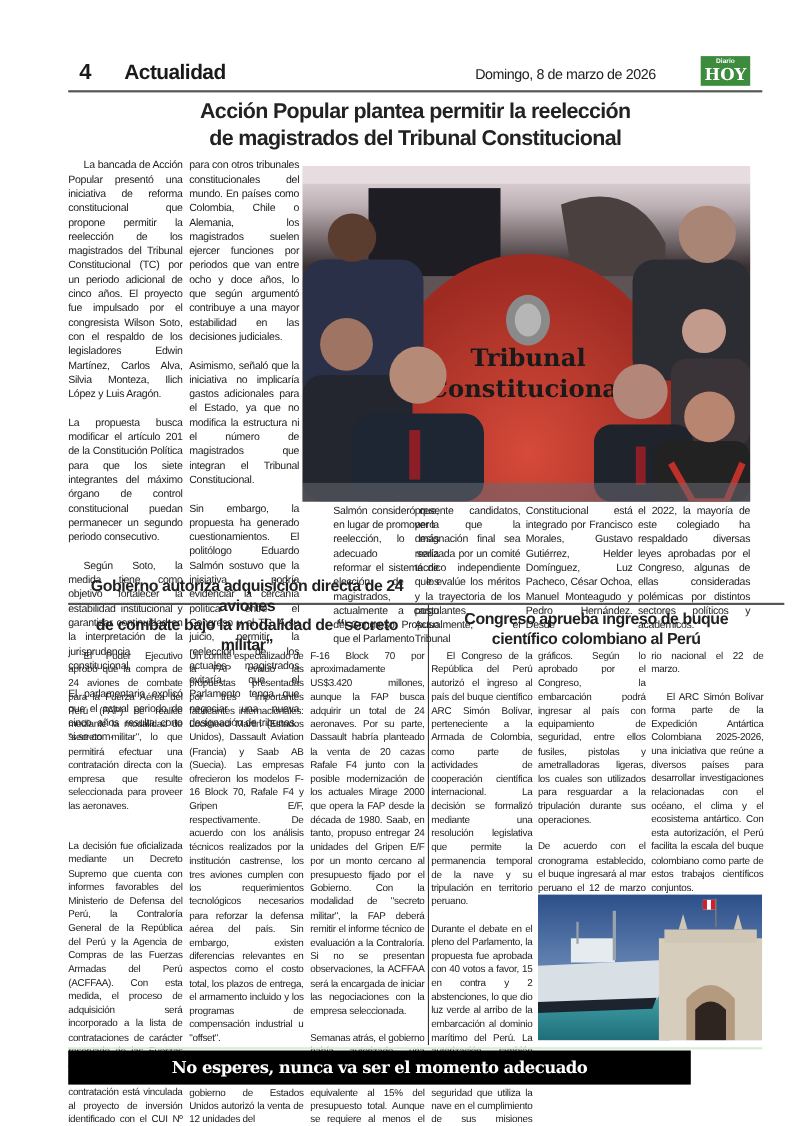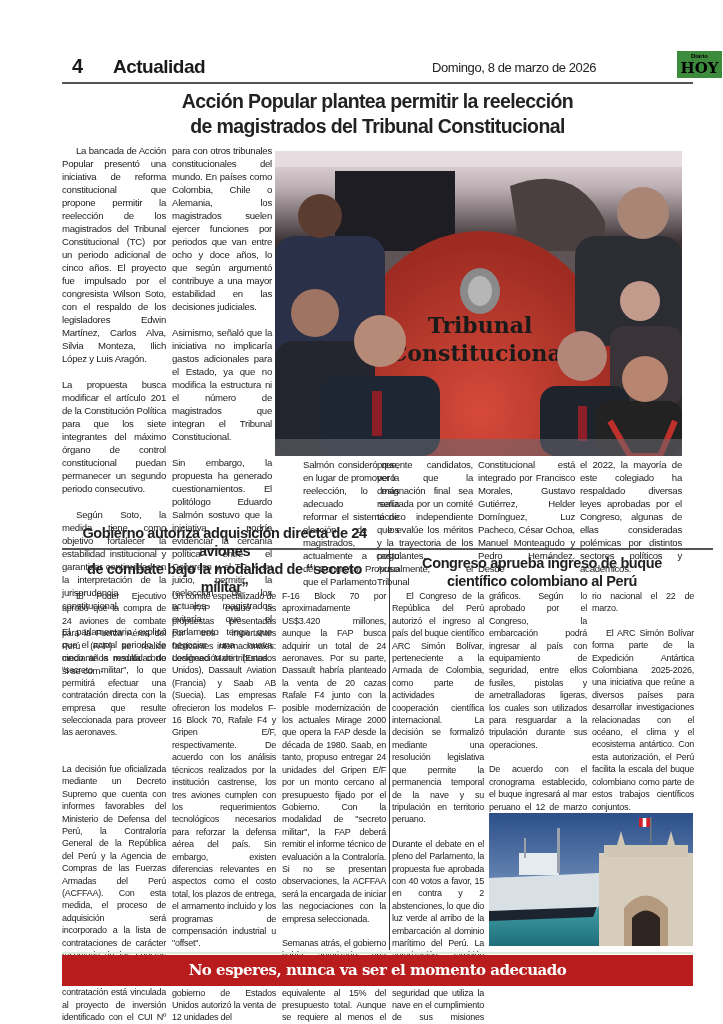--- a/index.html
+++ b/index.html
@@ -5,21 +5,21 @@
   html, body { margin: 0; padding: 0; background: #ffffff; }
   body { width: 723px; height: 1024px; position: relative; overflow: hidden;
          font-family: "Liberation Sans", sans-serif; color: #1a1a1a; }
   .abs { position: absolute; }
 
   
   .page-num { left: 72px; top: 55px; font-size: 20px; font-weight: bold; }
   .section { left: 113px; top: 56px; font-size: 19px; font-weight: bold; letter-spacing: -0.5px; }
   .date { left: 432px; top: 60px; font-size: 13px; letter-spacing: -0.4px; color: #222; }
   .logo { left: 637px; top: 51px; width: 45px; height: 27px; background: #3d8b3d;
-          color: #000000; text-align: center; margin-left: 40px; }
+          color: #ffffff; text-align: center; }
   .logo .small { font-size: 6px; font-weight: bold; line-height: 8px; display: block; padding-top: 1px; }
   .logo .big { font-family: "DejaVu Serif", serif; font-size: 15px; font-weight: bold; line-height: 16px; display: block; }
   .rule-top { left: 62px; top: 82px; width: 631px; height: 2px; background: #555; }
 
   
   .h1 { left: 62px; top: 89px; width: 631px; text-align: center; font-size: 19.5px; font-weight: bold;
         line-height: 25px; letter-spacing: -0.6px; color: #222; }
   .h1 span { display: block; }
 
   
@@ -33,21 +33,21 @@
               background: linear-gradient(180deg,#e9dfe2 0%, #bdb0b4 12%, #3a3032 30%, #2a2a2e 100%); }
 
   .rule-mid { left: 62px; top: 548px; width: 651px; height: 2px; background: #555; }
   .vrule { left: 389px; top: 550px; width: 1px; height: 400px; background: #333; }
 
   .h2 { font-weight: bold; text-align: center; font-size: 14.5px; line-height: 18px; letter-spacing: -0.4px; color: #222; }
   .h2 span { display: block; }
 
   .ship-img { left: 489px; top: 813px; width: 204px; height: 133px; overflow: hidden; }
 
-  .banner { left: 62px; top: 955px; width: 631px; height: 31px; background: #b91c1c; color: #fff;
+  .banner { left: 62px; top: 955px; width: 566px; height: 31px; background: #000000; color: #fff;
             font-family: "DejaVu Serif", serif; font-weight: bold; font-size: 15px; line-height: 31px;
             text-align: center; letter-spacing: -0.5px; }
   .banner-line { left: 62px; top: 952px; width: 631px; height: 2px; background: #d9ecd9; }
 </style>
 </head>
 <body>
 
 <div class="abs page-num">4</div>
 <div class="abs section">Actualidad</div>
 <div class="abs date">Domingo, 8 de marzo de 2026</div>

